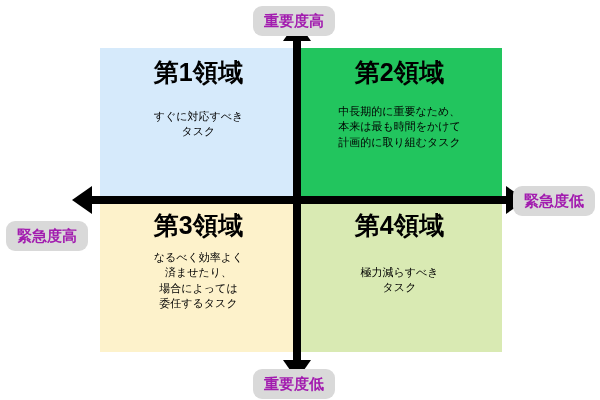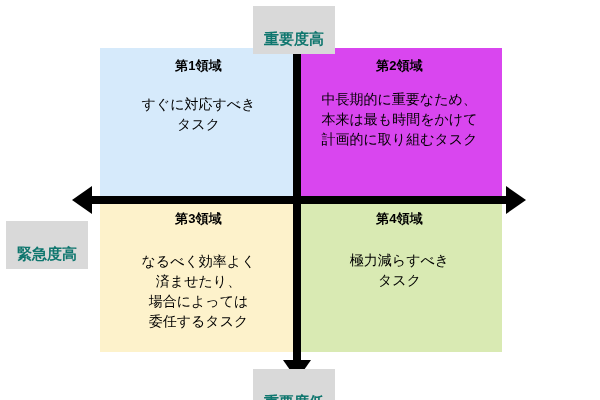--- a/index.html
+++ b/index.html
@@ -22,55 +22,55 @@
   
   .quad {
     position: absolute;
     box-sizing: border-box;
     display: flex;
     flex-direction: column;
     align-items: center;
   }
   .quad-title {
     font-weight: bold;
-    font-size: 13px;
+    font-size: 25px;
     line-height: 1.1;
     letter-spacing: 0.2px;
     white-space: nowrap;
   }
   .quad-body {
-    font-size: 14px;
+    font-size: 11px;
     line-height: 1.42;
     text-align: center;
     white-space: pre-line;
   }
 
   #q1 {
     left: 100px;  top: 48px;
     width: 197px; height: 152px;
     background: #d6eafb;
   }
   #q1 .quad-title { margin-top: 11px; }
   #q1 .quad-body  { margin-top: 22px; }
 
   #q2 {
     left: 297px;  top: 48px;
     width: 205px; height: 152px;
-    background: #d946ef;
+    background: #22c55e;
   }
   #q2 .quad-title { margin-top: 11px; }
   #q2 .quad-body  { margin-top: 18px; text-align: left; font-family: Liberation Mono, monospace; }
 
   #q3 {
     left: 100px;  top: 200px;
     width: 197px; height: 152px;
     background: #fdf2cb;
   }
   #q3 .quad-title { margin-top: 12px; }
-  #q3 .quad-body  { margin-top: 26px; }
+  #q3 .quad-body  { margin-top: 10px; }
 
   #q4 {
     left: 297px;  top: 200px;
     width: 205px; height: 152px;
     background: #d9eab3;
   }
   #q4 .quad-title { margin-top: 12px; }
   #q4 .quad-body  { margin-top: 25px; }
 
   
@@ -112,27 +112,27 @@
     left: 506px; top: 186px;
     border-top: 14px solid transparent;
     border-bottom: 14px solid transparent;
     border-left: 20px solid #000000;
   }
 
   
   .axis-label {
     position: absolute;
     background: #d9d9d9;
-    border-radius: 0;
+    border-radius: 9px;
     font-weight: bold;
     font-size: 15px;
     line-height: 1;
-    padding: 25px 11px 8px 11px;
+    padding: 7px 11px 8px 11px;
     white-space: nowrap;
-    color: #0f766e;
+    color: #a21caf;
   }
   #label-top    { left: 253px; top: 6px; }
   #label-bottom { left: 253px; top: 369px; }
   #label-left   { left: 6px;   top: 186px; margin-top: 35px; }
   #label-right  { left: 513px; top: 186px; }
 </style>
 </head>
 <body>
 
 <div id="canvas">
@@ -167,14 +167,15 @@
   <div class="axis-line" id="axis-v"></div>
   <div class="axis-line" id="axis-h"></div>
   <div class="arrowhead" id="arrow-up"></div>
   <div class="arrowhead" id="arrow-down"></div>
   <div class="arrowhead" id="arrow-left"></div>
   <div class="arrowhead" id="arrow-right"></div>
 
   <div class="axis-label" id="label-top">重要度高</div>
   <div class="axis-label" id="label-bottom">重要度低</div>
   <div class="axis-label" id="label-left">緊急度高</div>
+  <div class="axis-label" id="label-right">緊急度低</div>
 
 </div>
 
 </body></html>

